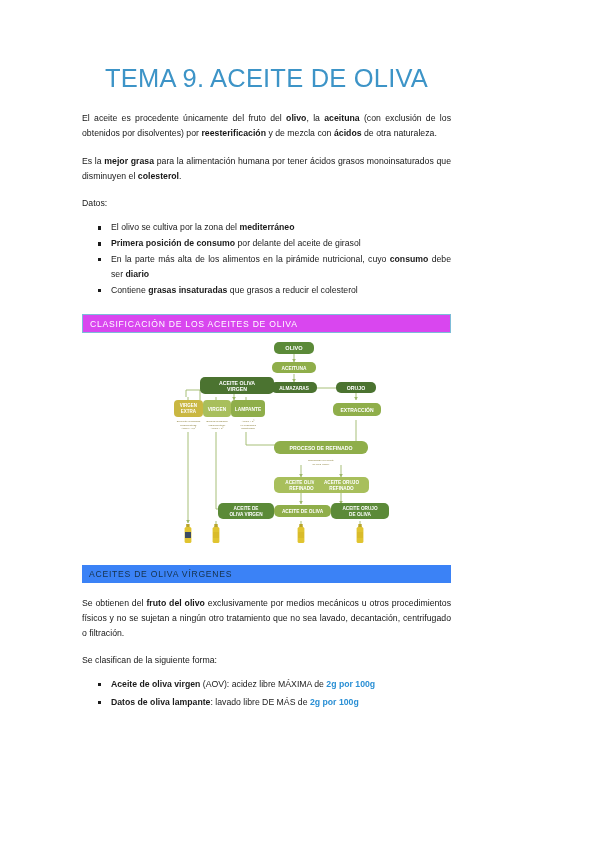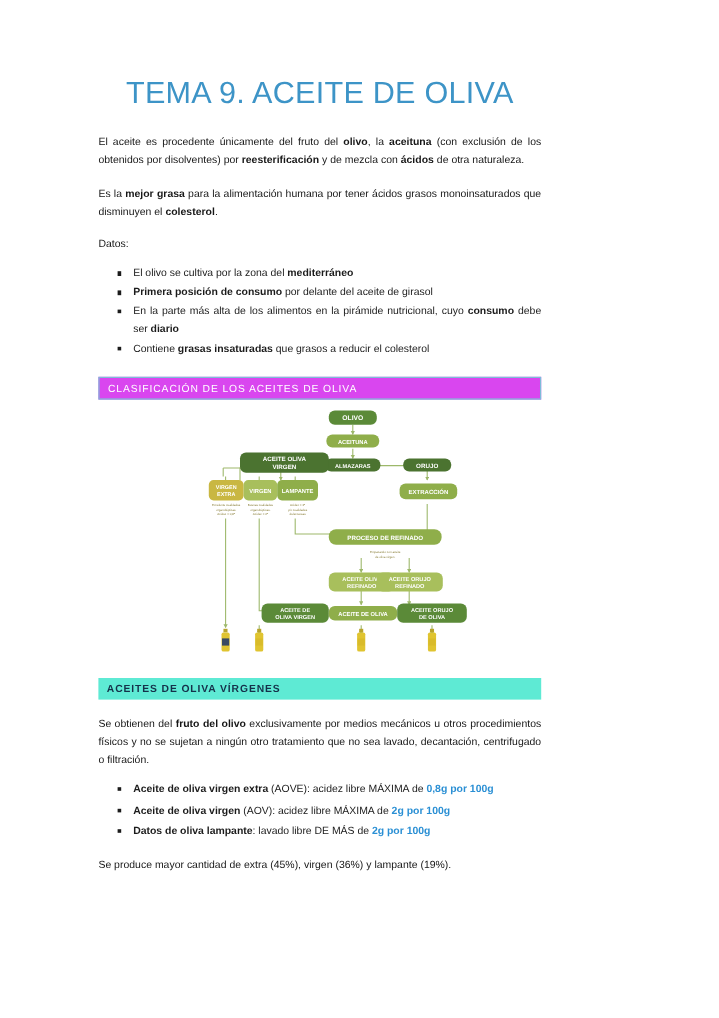--- a/index.html
+++ b/index.html
@@ -88,25 +88,24 @@
     padding-left: 7px;
     font-size: 8.6px;
     letter-spacing: 0.75px;
   }
   .sec-head.blue-solid {
     background: #d946ef;
     color: #ffffff;
     border: 1px solid #7dbcd8;
   }
   .sec-head.blue-light {
-    background: #5eead4;
+    background: #3b82f6;
     color: #15314a;
     border: none;
     height: 18px;
-    font-weight: bold;
   }
 
   
   .diagram-wrap {
     position: relative;
     height: 212px;
     margin-top: 4px;
   }
   .diagram {
     position: absolute;
@@ -292,22 +291,21 @@
           <rect x="187" y="195" width="6" height="6" fill="#d9bb2a"></rect>
         </g>
       </svg>
     </div>
   </div>
 
   <div class="sec-head blue-light">ACEITES DE OLIVA VÍRGENES</div>
 
   <p class="para p-obtienen"><span>Se obtienen del </span><b>fruto del olivo</b><span> exclusivamente por medios mecánicos u otros procedimientos físicos y no se sujetan a ningún otro tratamiento que no sea lavado, decantación, centrifugado o filtración.</span></p>
 
+  <p class="para p-clasifican">Se clasifican de la siguiente forma:</p>
 
   <ul class="bul tight">
-    <li><b>Aceite de oliva virgen extra</b><span> (AOVE): acidez libre MÁXIMA de </span><span class="accent">0,8g por 100g</span></li>
     <li><b>Aceite de oliva virgen</b><span> (AOV): acidez libre MÁXIMA de </span><span class="accent">2g por 100g</span></li>
     <li><b>Datos de oliva lampante</b><span>: lavado libre DE MÁS de </span><span class="accent">2g por 100g</span></li>
   </ul>
 
-  <p class="para p-produce">Se produce mayor cantidad de extra (45%), virgen (36%) y lampante (19%).</p>
 
 </div>
 
 </body></html>

